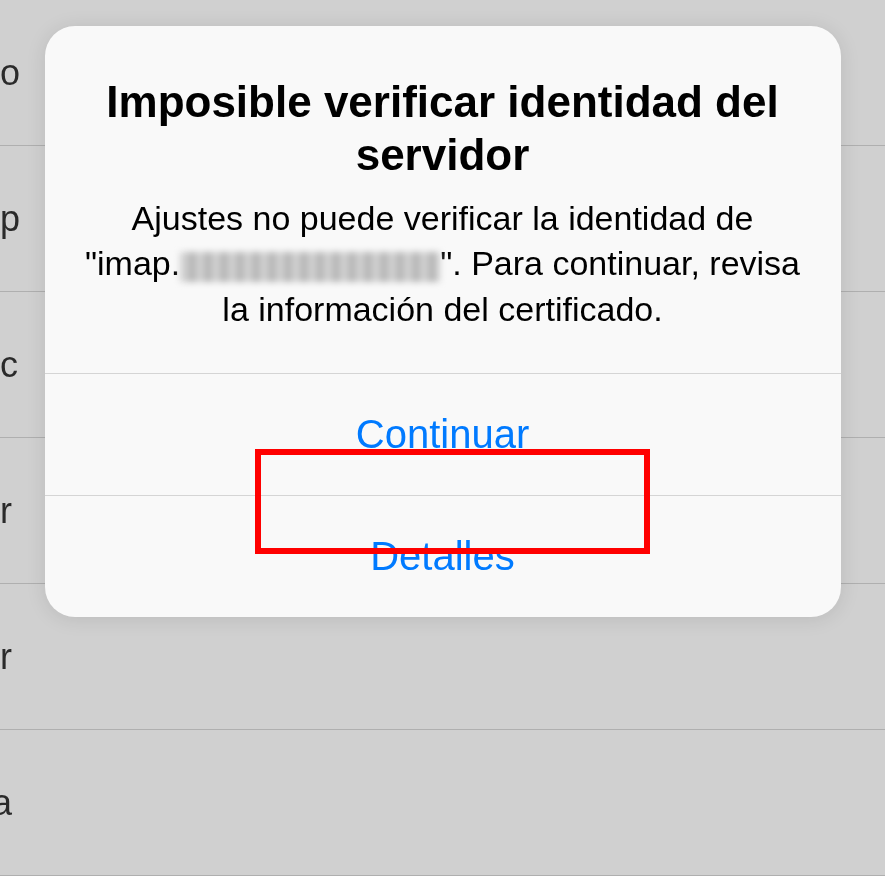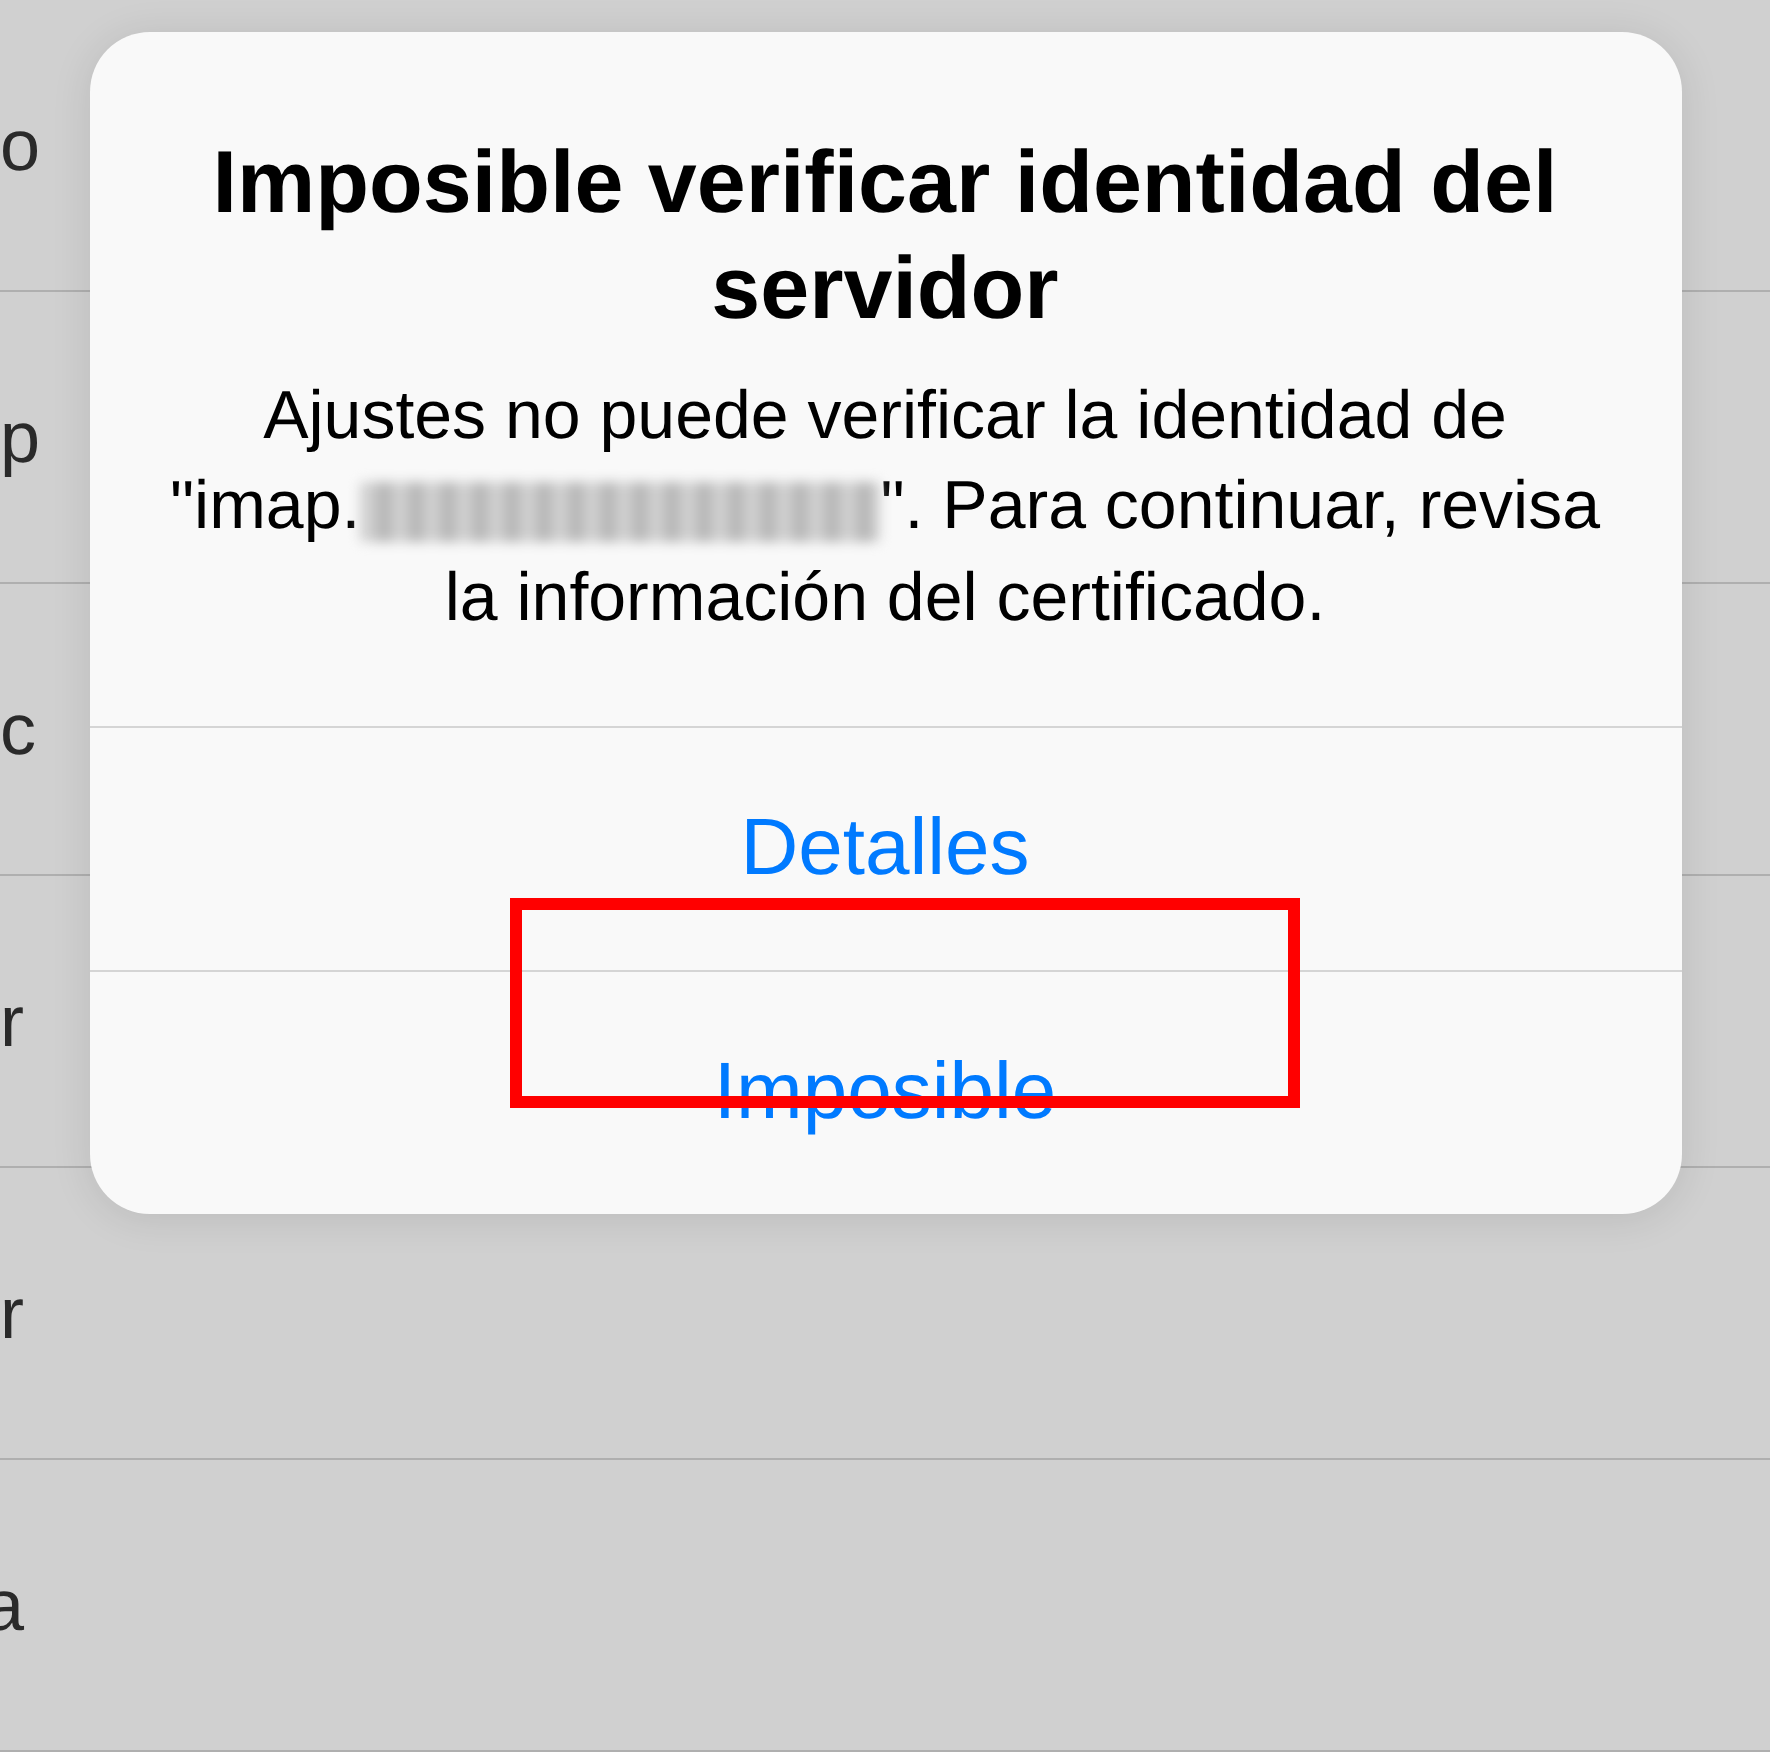--- a/index.html
+++ b/index.html
@@ -44,21 +44,21 @@
     .overlay {
       position: absolute;
       top: 0;
       left: 0;
       right: 0;
       bottom: 0;
       background: rgba(120, 120, 120, 0.35);
       display: flex;
       align-items: flex-start;
       justify-content: center;
-      padding-top: 16px;
+      padding-top: 26px;
     }
     
     .alert {
       width: 796px;
       background: #f9f9f9;
       border-radius: 30px;
       overflow: hidden;
       box-shadow: 0 2px 20px rgba(0,0,0,0.1);
     }
     
@@ -152,18 +152,18 @@
 </div>
 
 <div class="overlay">
   <div class="alert">
     <div class="alert-header">
       <div class="alert-title">Imposible verificar identidad del servidor</div>
       <div class="alert-message">
         <span>Ajustes no puede verificar la identidad de "imap.</span><span class="redacted"></span><span>". Para continuar, revisa la información del certificado.</span>
       </div>
     </div>
+    <button class="alert-button">Continuar</button>
     <button class="alert-button">Detalles</button>
-    <button class="alert-button">Imposible</button>
   </div>
 </div>
 
 <div class="highlight-box"></div>
 
 </body></html>

